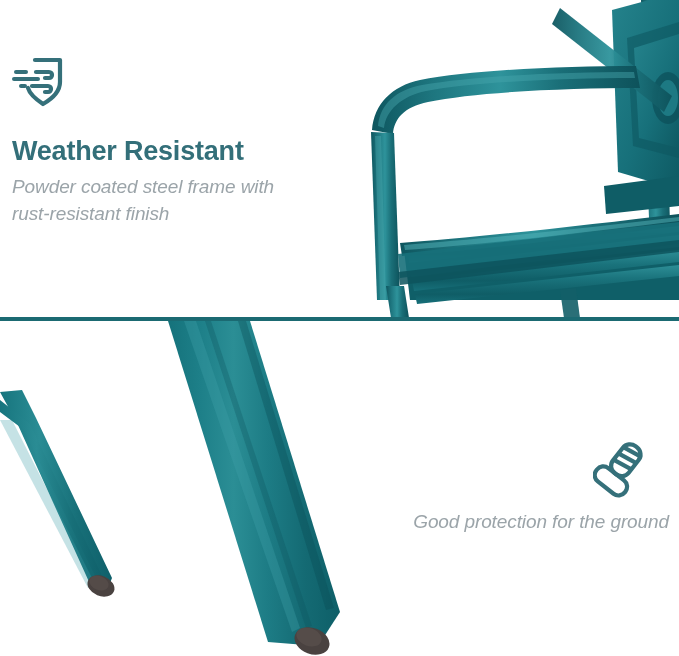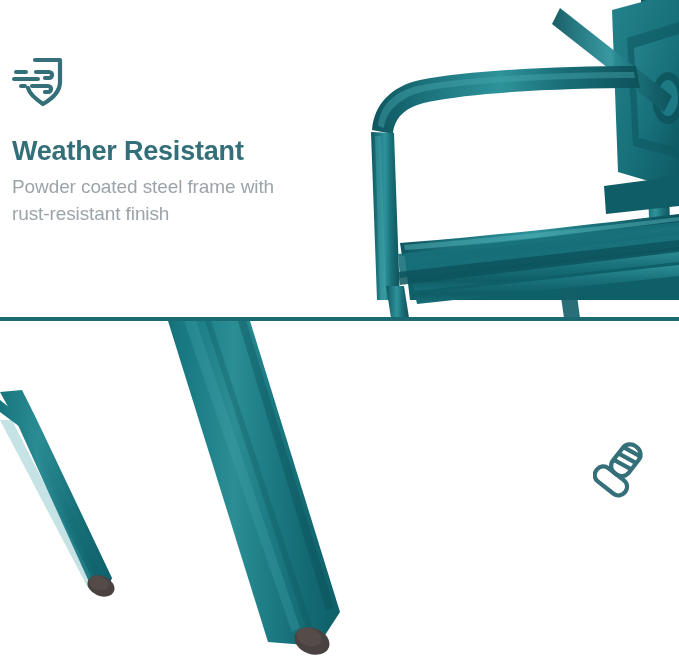--- a/index.html
+++ b/index.html
@@ -76,20 +76,21 @@
   .feature-top .feature-title { margin-top: 26px; }
   .feature-bottom .feature-title { margin-top: 18px; font-size: 26px; }
 
   .feature-desc {
     margin: 7px 0 0 0;
     color: #9ba4a9;
     font-size: 19px;
     font-weight: 300;
     line-height: 1.42;
     letter-spacing: -0.1px;
+    font-style: italic;
   }
   .feature-desc span { display: block; }
 </style>
 </head>
 <body>
 
 <div class="infographic">
 
   <div class="photo-layer">
     <svg width="679" height="656" viewBox="0 0 679 656" xmlns="http://www.w3.org/2000/svg">
@@ -238,16 +239,17 @@
             <path d="M17 13 L35 10"></path>
             <path d="M17 21 L35 18"></path>
             <path d="M17 29 L35 26"></path>
 
             <rect x="9" y="39" width="36" height="17" rx="8"></rect>
           </g>
         </g>
       </svg>
     </span>
     <p class="feature-desc">
+      <span>Good protection for the ground</span>
     </p>
   </div>
 
 </div>
 
 </body></html>

